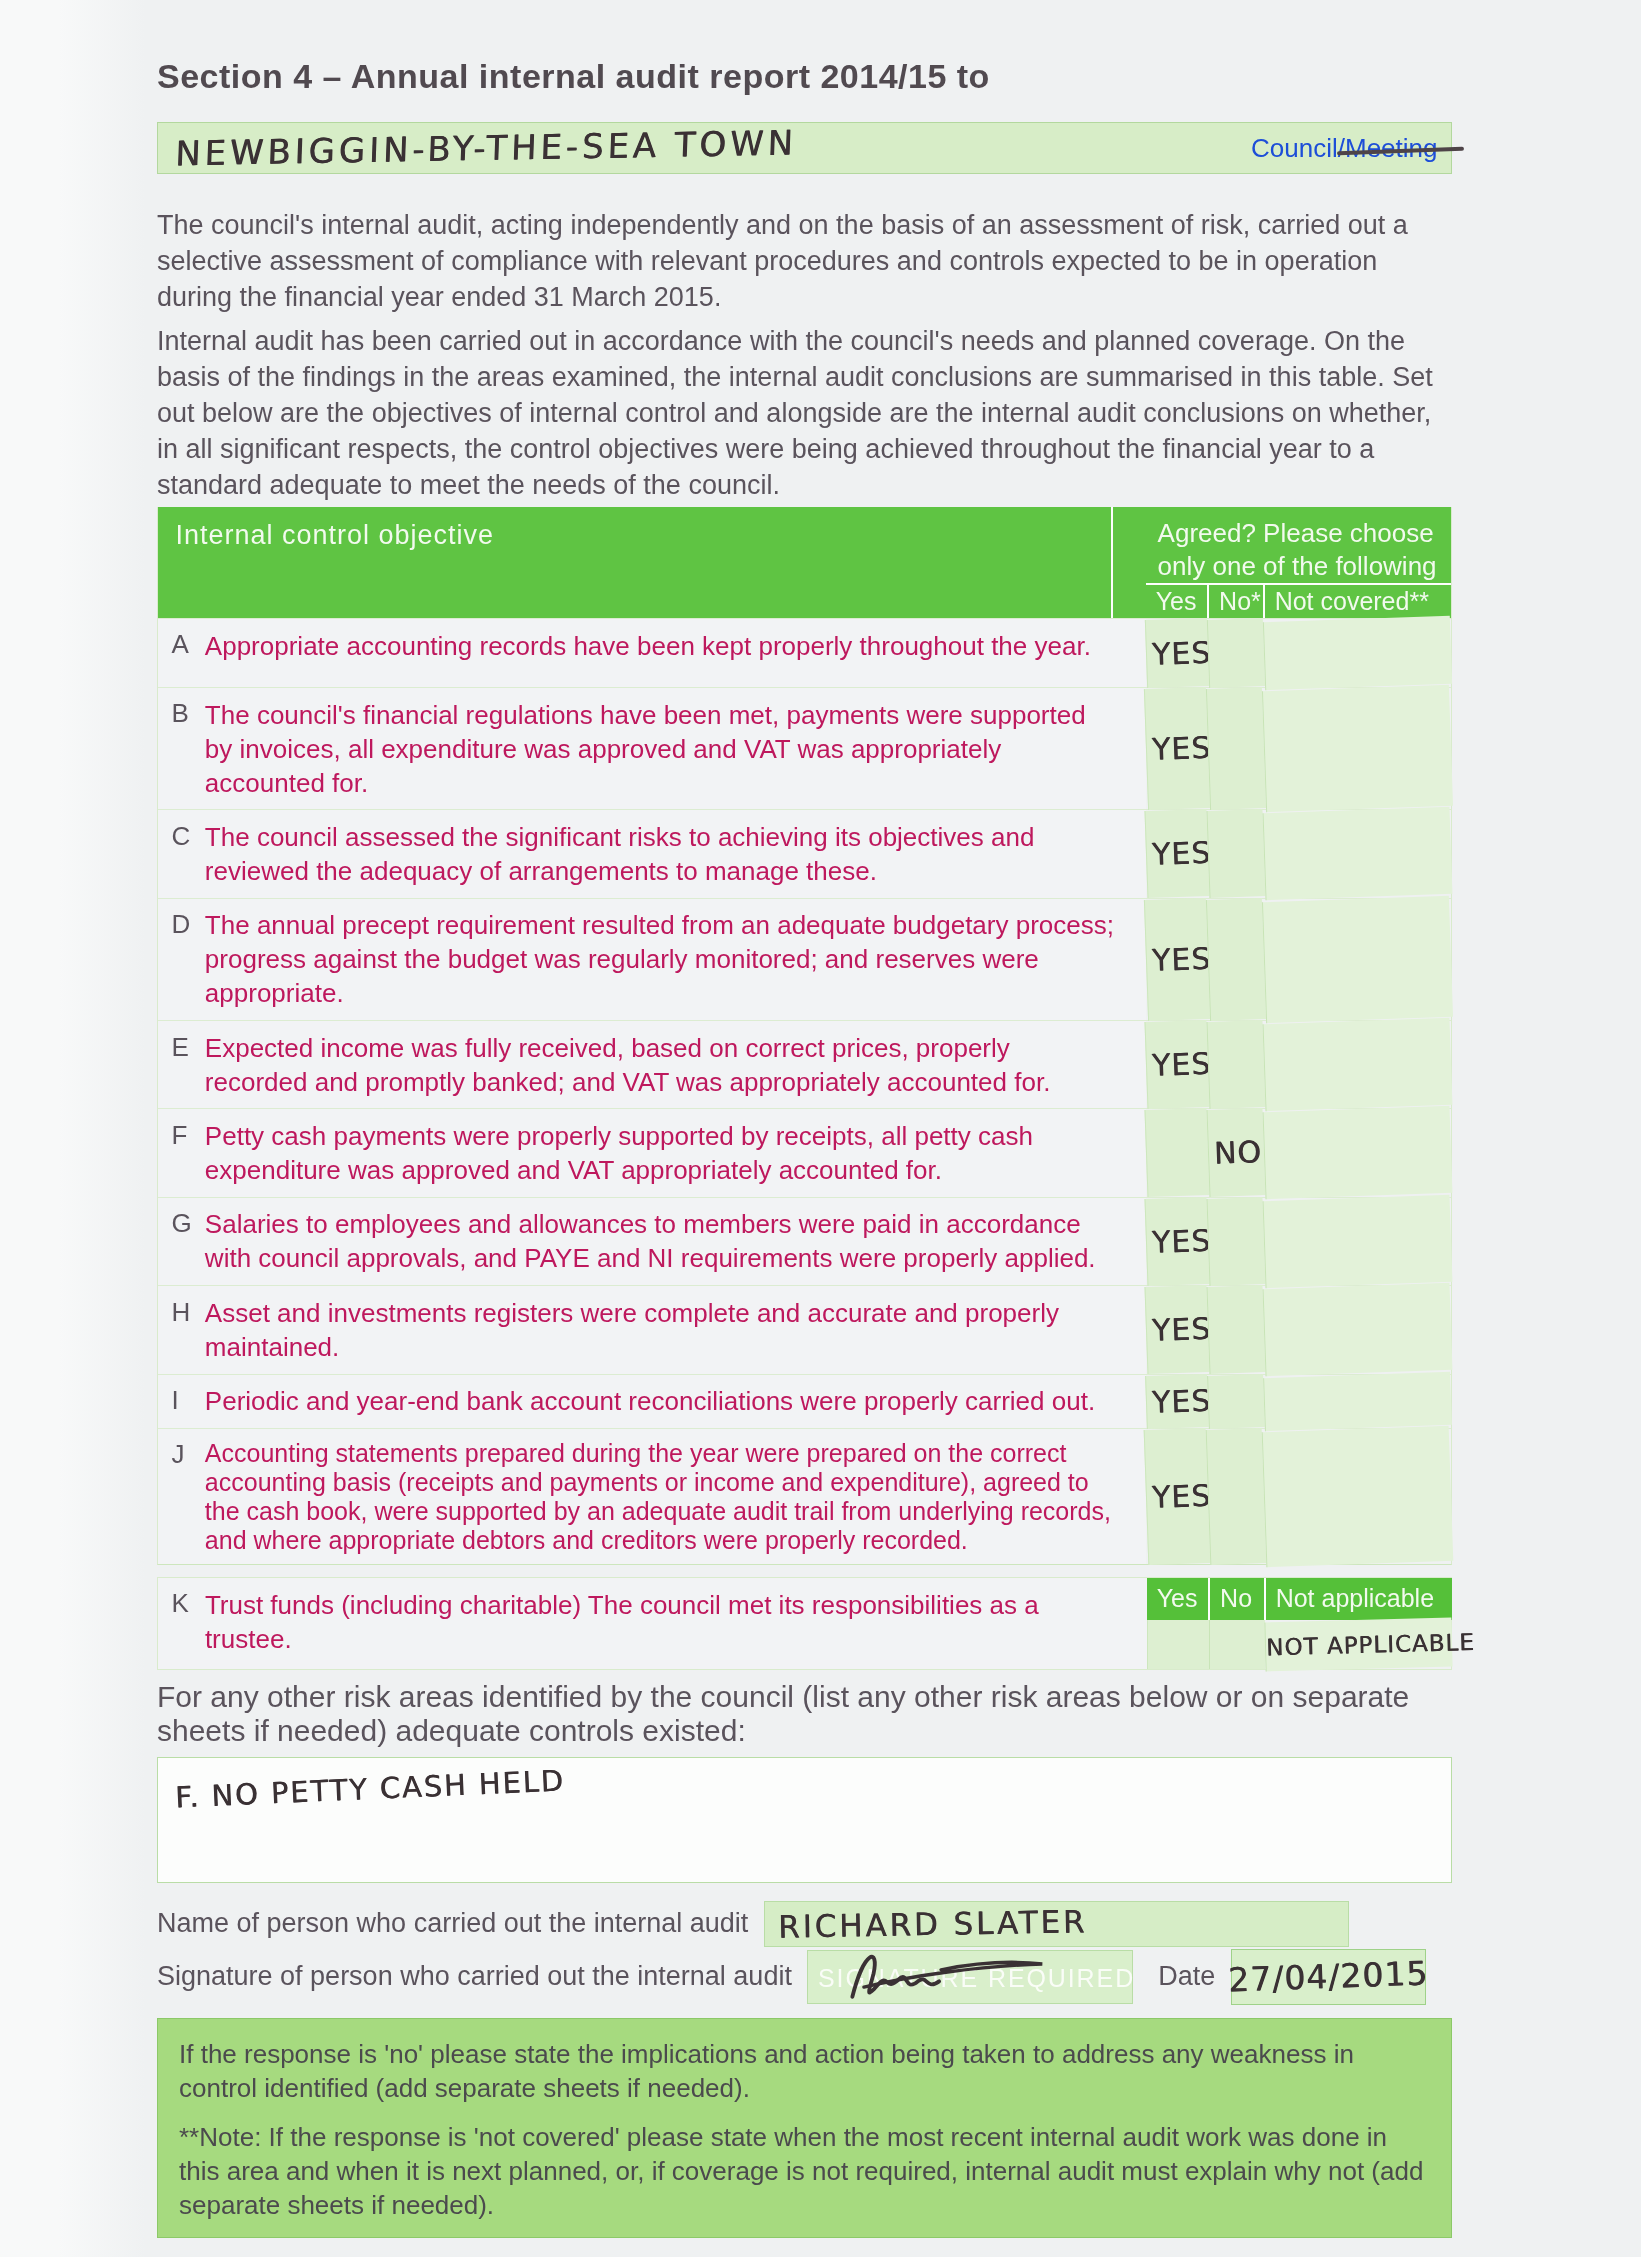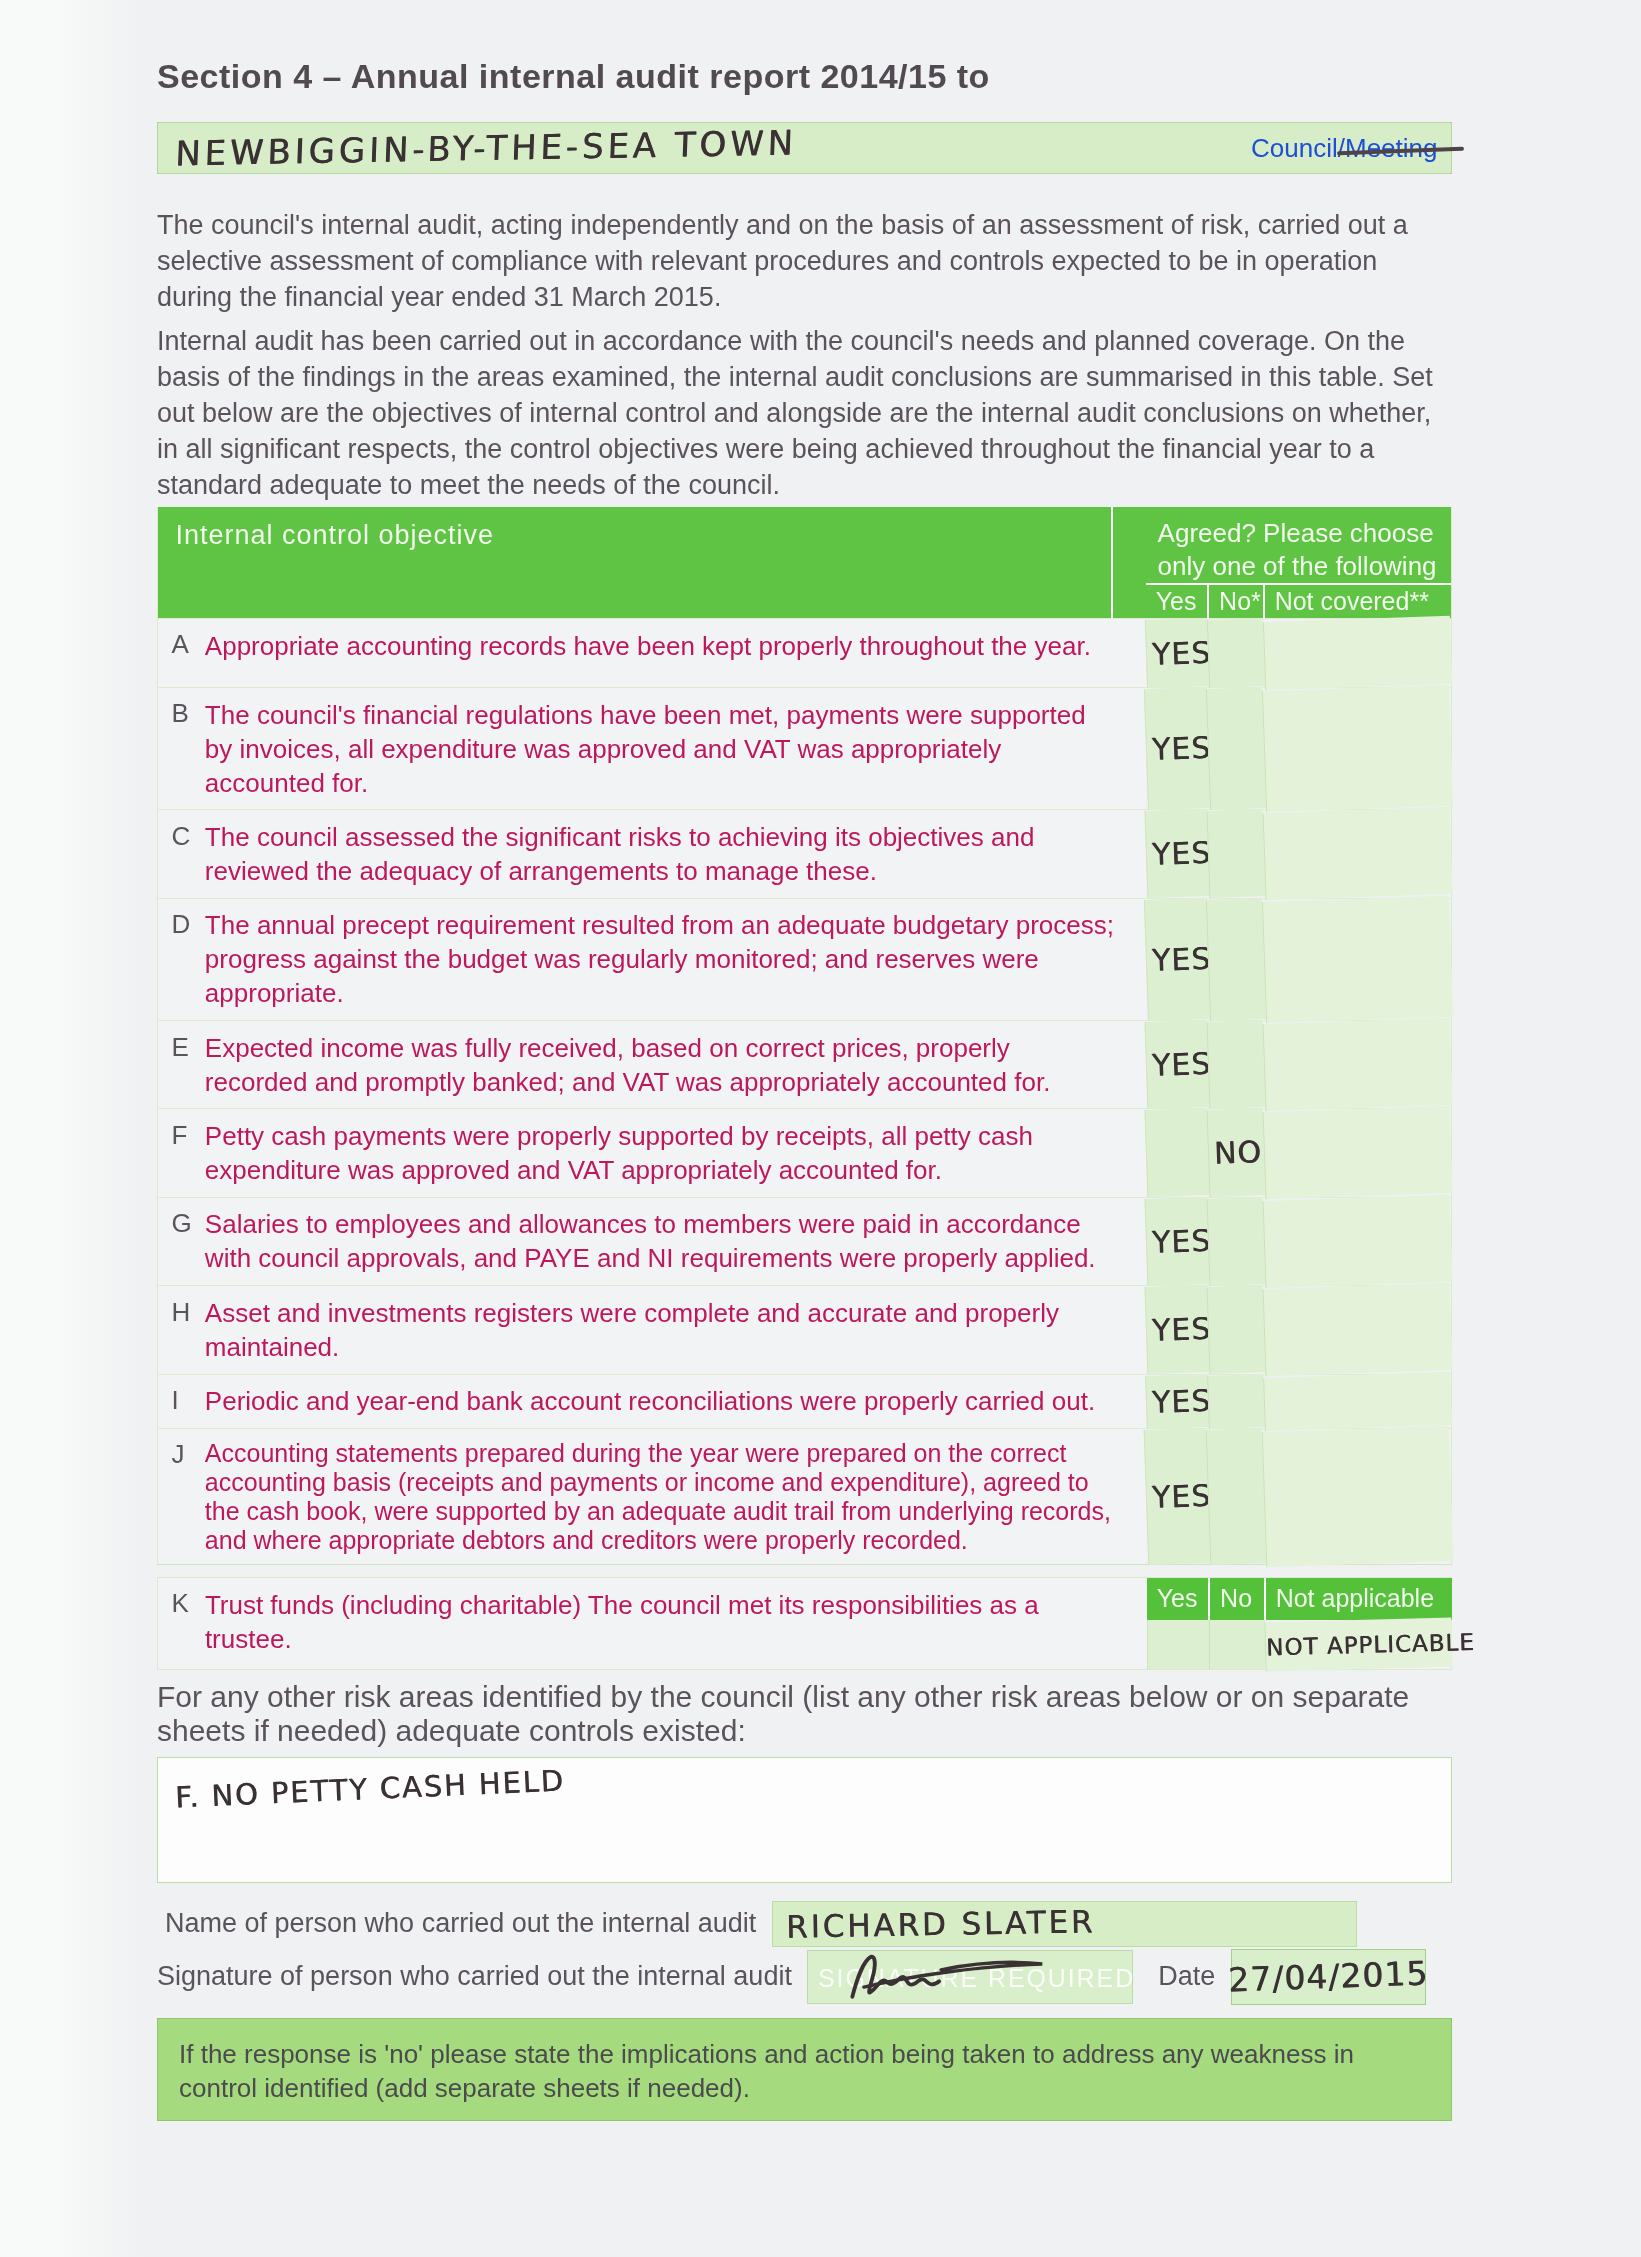--- a/index.html
+++ b/index.html
@@ -134,21 +134,21 @@
   
   .other-label{margin:9.7px 0 0 0;font-size:30px;line-height:34px;color:#5a535c;}
   .comments-box{
     margin-top:9.7px;height:126px;box-sizing:border-box;
     background:#fcfdfc;border:1.9px solid #b9dda6;
     padding:13.5px 0 0 17.4px;
   }
   .comments-note{font-size:29px;letter-spacing:1.9px;display:inline-block;transform:rotate(-2.5deg);white-space:nowrap;}
   
   .signoff-row{display:flex;align-items:center;}
-  .name-row{margin-top:17.4px;margin-left:8px;}
+  .name-row{margin-top:17.4px;}
   .sig-row{margin-top:2px;}
   .signoff-label{font-size:27px;color:#5a535c;white-space:nowrap;}
   .name-box{
     margin-left:15.4px;width:585px;height:46px;box-sizing:border-box;
     background:#d6edc6;border:1px solid #b9dda6;
     display:flex;align-items:center;padding-left:13.5px;
   }
   .name-value{font-size:31px;letter-spacing:2.9px;transform:rotate(-1deg);white-space:nowrap;}
   .sig-box{
     margin-left:15.4px;width:326px;height:54px;box-sizing:border-box;
@@ -318,16 +318,17 @@
       </svg>
     </div>
     <span class="date-label">Date</span>
     <div class="date-box">
       <span class="date-value hand">27/04/2015</span>
     </div>
   </div>
 
   <div class="notes-box">
     <p>If the response is 'no' please state the implications and action being taken to address any weakness in control identified (add separate sheets if needed).</p>
+    <p>**Note: If the response is 'not covered' please state when the most recent internal audit work was done in this area and when it is next planned, or, if coverage is not required, internal audit must explain why not (add separate sheets if needed).</p>
   </div>
 
 </div>
 
 
 </body></html>

